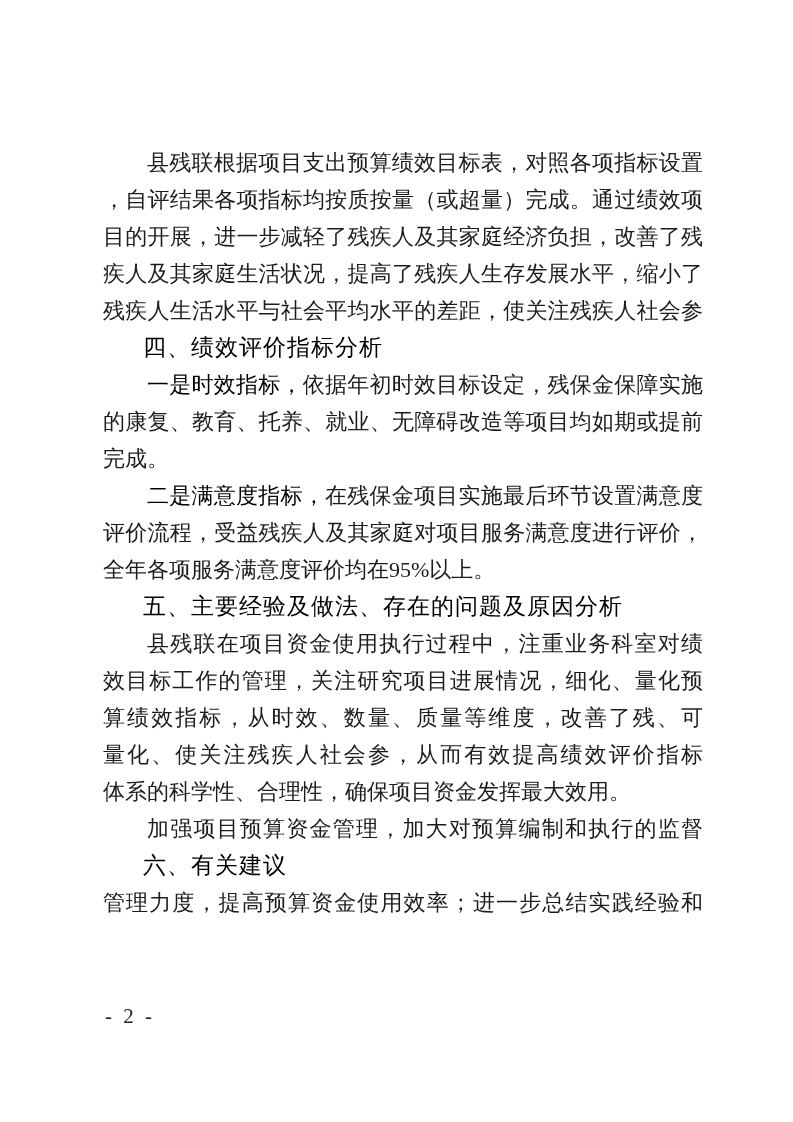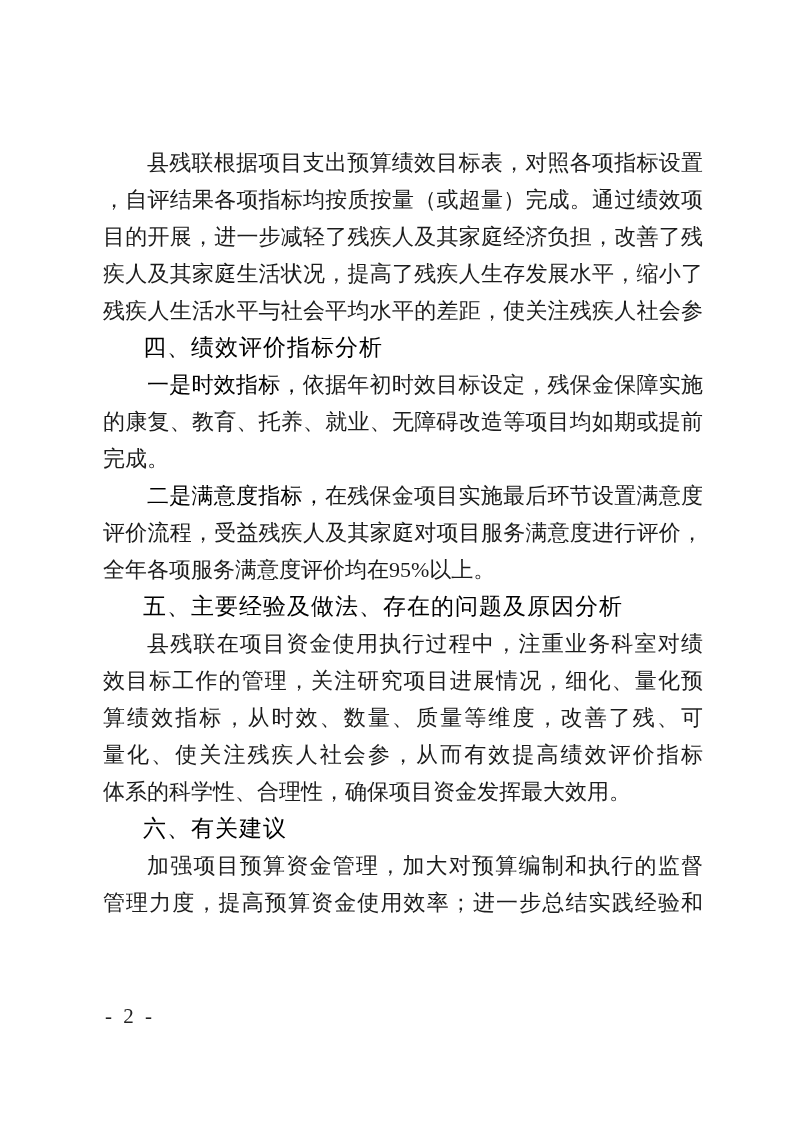--- a/index.html
+++ b/index.html
@@ -71,18 +71,18 @@
       <div class="ln"><span>完成。</span></div>
       <div class="ln ind j"><span class="bb">二是满意度指标，</span><span>在残保金项目实施最后环节设置满意度</span></div>
       <div class="ln j"><span>评价流程，受益残疾人及其家庭对项目服务满意度进行评价，</span></div>
       <div class="ln"><span>全年各项服务满意度评价均在95%以上。</span></div>
       <div class="ln hd"><span class="bb">五、主要经验及做法、存在的问题及原因分析</span></div>
       <div class="ln ind j"><span>县残联在项目资金使用执行过程中，注重业务科室对绩</span></div>
       <div class="ln j"><span>效目标工作的管理，关注研究项目进展情况，细化、量化预</span></div>
       <div class="ln j"><span>算绩效指标，从时效、数量、质量等维度，改善了残、可</span></div>
       <div class="ln j"><span>量化、使关注残疾人社会参，从而有效提高绩效评价指标</span></div>
       <div class="ln"><span>体系的科学性、合理性，确保项目资金发挥最大效用。</span></div>
+      <div class="ln ind j"><span>加强项目预算资金管理，加大对预算编制和执行的监督</span></div>
       <div class="ln hd"><span class="bb">六、有关建议</span></div>
-      <div class="ln ind j"><span>加强项目预算资金管理，加大对预算编制和执行的监督</span></div>
       <div class="ln j"><span>管理力度，提高预算资金使用效率；进一步总结实践经验和</span></div>
     </div>
   <div class="footer">- 2 -</div>
 </div>
 
 </body></html>

